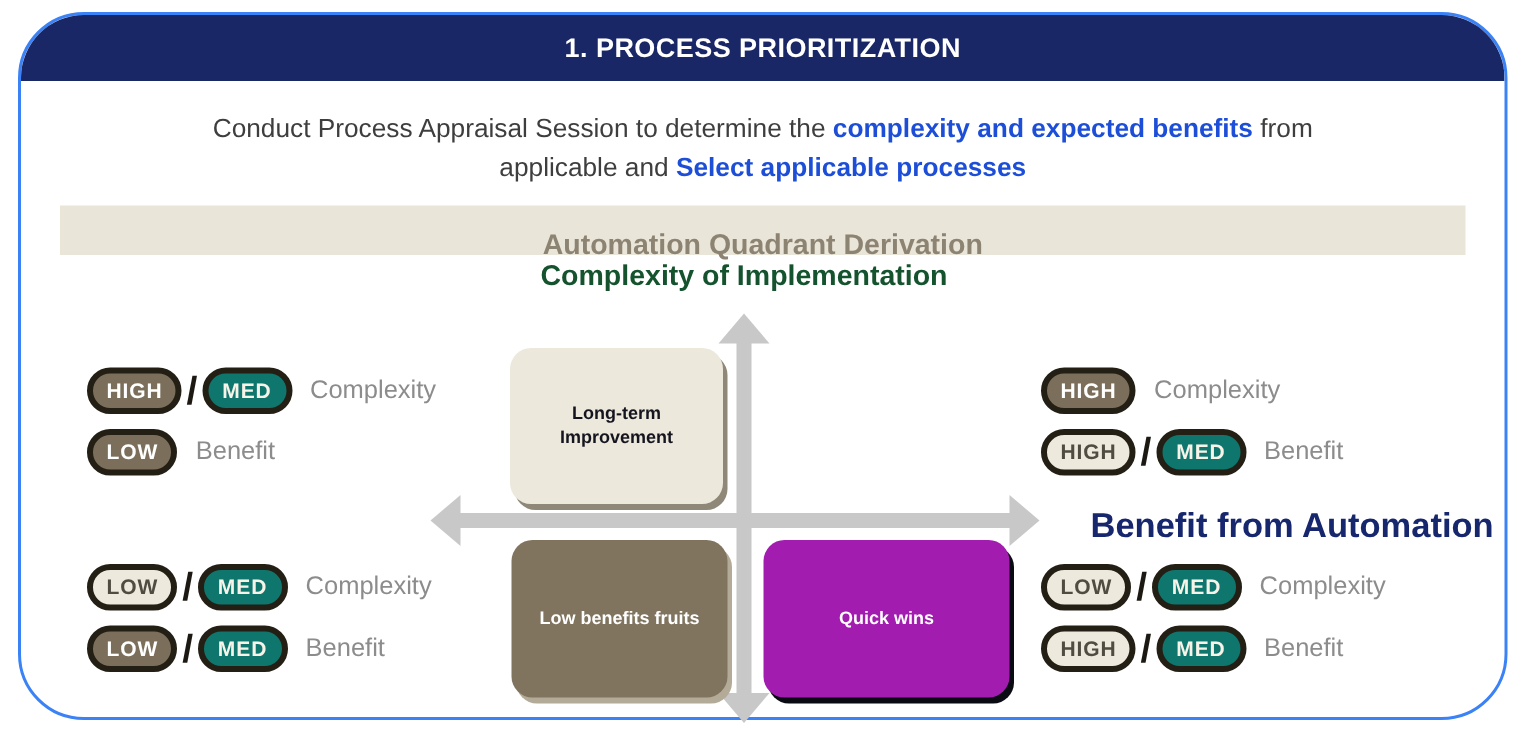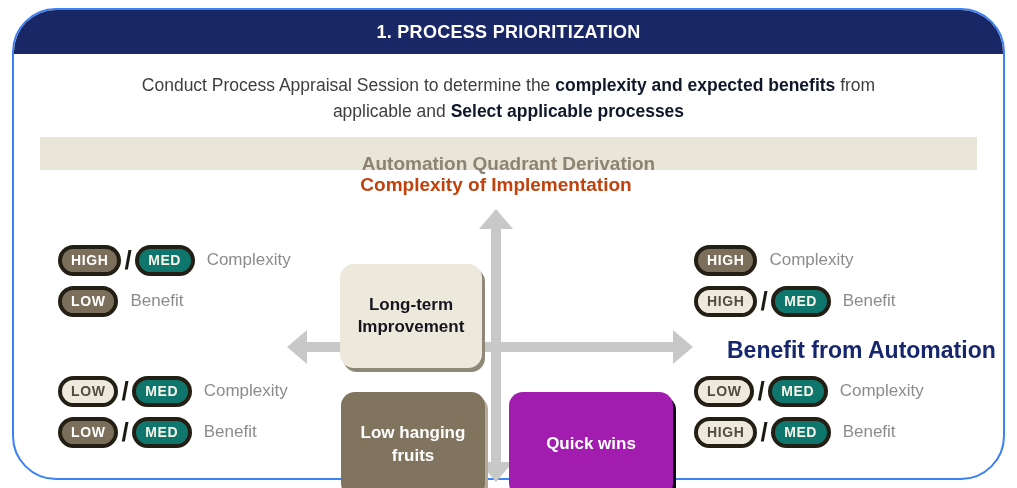--- a/index.html
+++ b/index.html
@@ -24,54 +24,54 @@
     color: #ffffff; font-weight: bold; font-size: 18px; letter-spacing: 0.3px;
   }
 
   .layer { position: absolute; inset: 0; z-index: 1; }
 
   
   .intro {
     position: absolute; left: 0; right: 0; top: 72px; text-align: center;
     font-size: 17.5px; color: #3e3e3e; line-height: 26px;
   }
-  .intro b { color: #0f172a; }
+  .intro b { color: #1d4ed8; }
 
   
   .banner {
     position: absolute; left: 40px; top: 137px; width: 937px; height: 33px;
     background: #e9e5d8; display: flex; align-items: center; justify-content: center;
   }
   .banner .banner-title { color: #8d8372; font-weight: bold; font-size: 19px; margin-top: 20px; }
 
   
   .v-axis-label {
     position: absolute; left: 296px; top: 174px; width: 400px; text-align: center;
-    color: #c2410c; font-weight: bold; font-size: 19px;
+    color: #14532d; font-weight: bold; font-size: 19px;
   }
   .h-axis-label {
     position: absolute; left: 706px; top: 337px;
     color: #17276d; font-weight: bold; font-size: 23px; white-space: nowrap; margin-left: 21px;
   }
 
   
   .axis-part { position: absolute; background: #c8c8c8; }
   .axis-v-shaft { left: 491px; top: 228px; width: 10px; height: 236px; }
   .axis-h-shaft { left: 306px; top: 342px; width: 368px; height: 10px; }
   .ah { position: absolute; width: 0; height: 0; }
   .ah-up    { left: 479px; top: 209px; border-left: 17px solid transparent; border-right: 17px solid transparent; border-bottom: 20px solid #c8c8c8; }
   .ah-down  { left: 479px; top: 462px; border-left: 17px solid transparent; border-right: 17px solid transparent; border-top: 20px solid #c8c8c8; }
   .ah-left  { left: 287px; top: 330px; border-top: 17px solid transparent; border-bottom: 17px solid transparent; border-right: 20px solid #c8c8c8; }
   .ah-right { left: 673px; top: 330px; border-top: 17px solid transparent; border-bottom: 17px solid transparent; border-left: 20px solid #c8c8c8; }
 
   
   .qbox {
     position: absolute; border-radius: 14px; display: flex; align-items: center;
-    justify-content: center; text-align: center; font-weight: bold; font-size: 17px;
-    line-height: 1.32; padding: 0 14px; margin-top: 32px;
+    justify-content: center; text-align: center; font-weight: bold; font-size: 12px;
+    line-height: 1.32; padding: 0 14px;
   }
   .qbox.tl { left: 340px; top: 232px; width: 142px; height: 104px; background: #ece8dc; color: #15151f; box-shadow: 3px 4px 0 #8f8878; }
   .qbox.tr { left: 511px; top: 232px; width: 142px; height: 104px; background: #c9bfae; color: #15151f; box-shadow: 3px 4px 0 #3c362c; }
   .qbox.bl { left: 341px; top: 360px; width: 144px; height: 105px; background: #80745e; color: #ffffff; box-shadow: 3px 4px 0 #b3aa97; }
   .qbox.br { left: 509px; top: 360px; width: 164px; height: 105px; background: #a21caf; color: #ffffff; box-shadow: 3px 4px 0 #0a0a12; }
 
   
   .legend { position: absolute; }
   .lg-tl { left: 58px;  top: 244px; }
   .lg-bl { left: 58px;  top: 375px; }
@@ -116,21 +116,21 @@
     <div class="h-axis-label">Benefit from Automation</div>
 
     <div class="axis-part axis-v-shaft"></div>
     <div class="axis-part axis-h-shaft"></div>
     <div class="ah ah-up"></div>
     <div class="ah ah-down"></div>
     <div class="ah ah-left"></div>
     <div class="ah ah-right"></div>
 
     <div class="qbox tl">Long-term Improvement</div>
-    <div class="qbox bl">Low hanging fruits</div>
+    <div class="qbox bl">Low benefits fruits</div>
     <div class="qbox br">Quick wins</div>
 
     <div class="legend lg-tl">
       <div class="lrow">
         <span class="pill dark">HIGH</span>
         <span class="slash">/</span>
         <span class="pill tan">MED</span>
         <span class="lbl">Complexity</span>
       </div>
       <div class="lrow">

